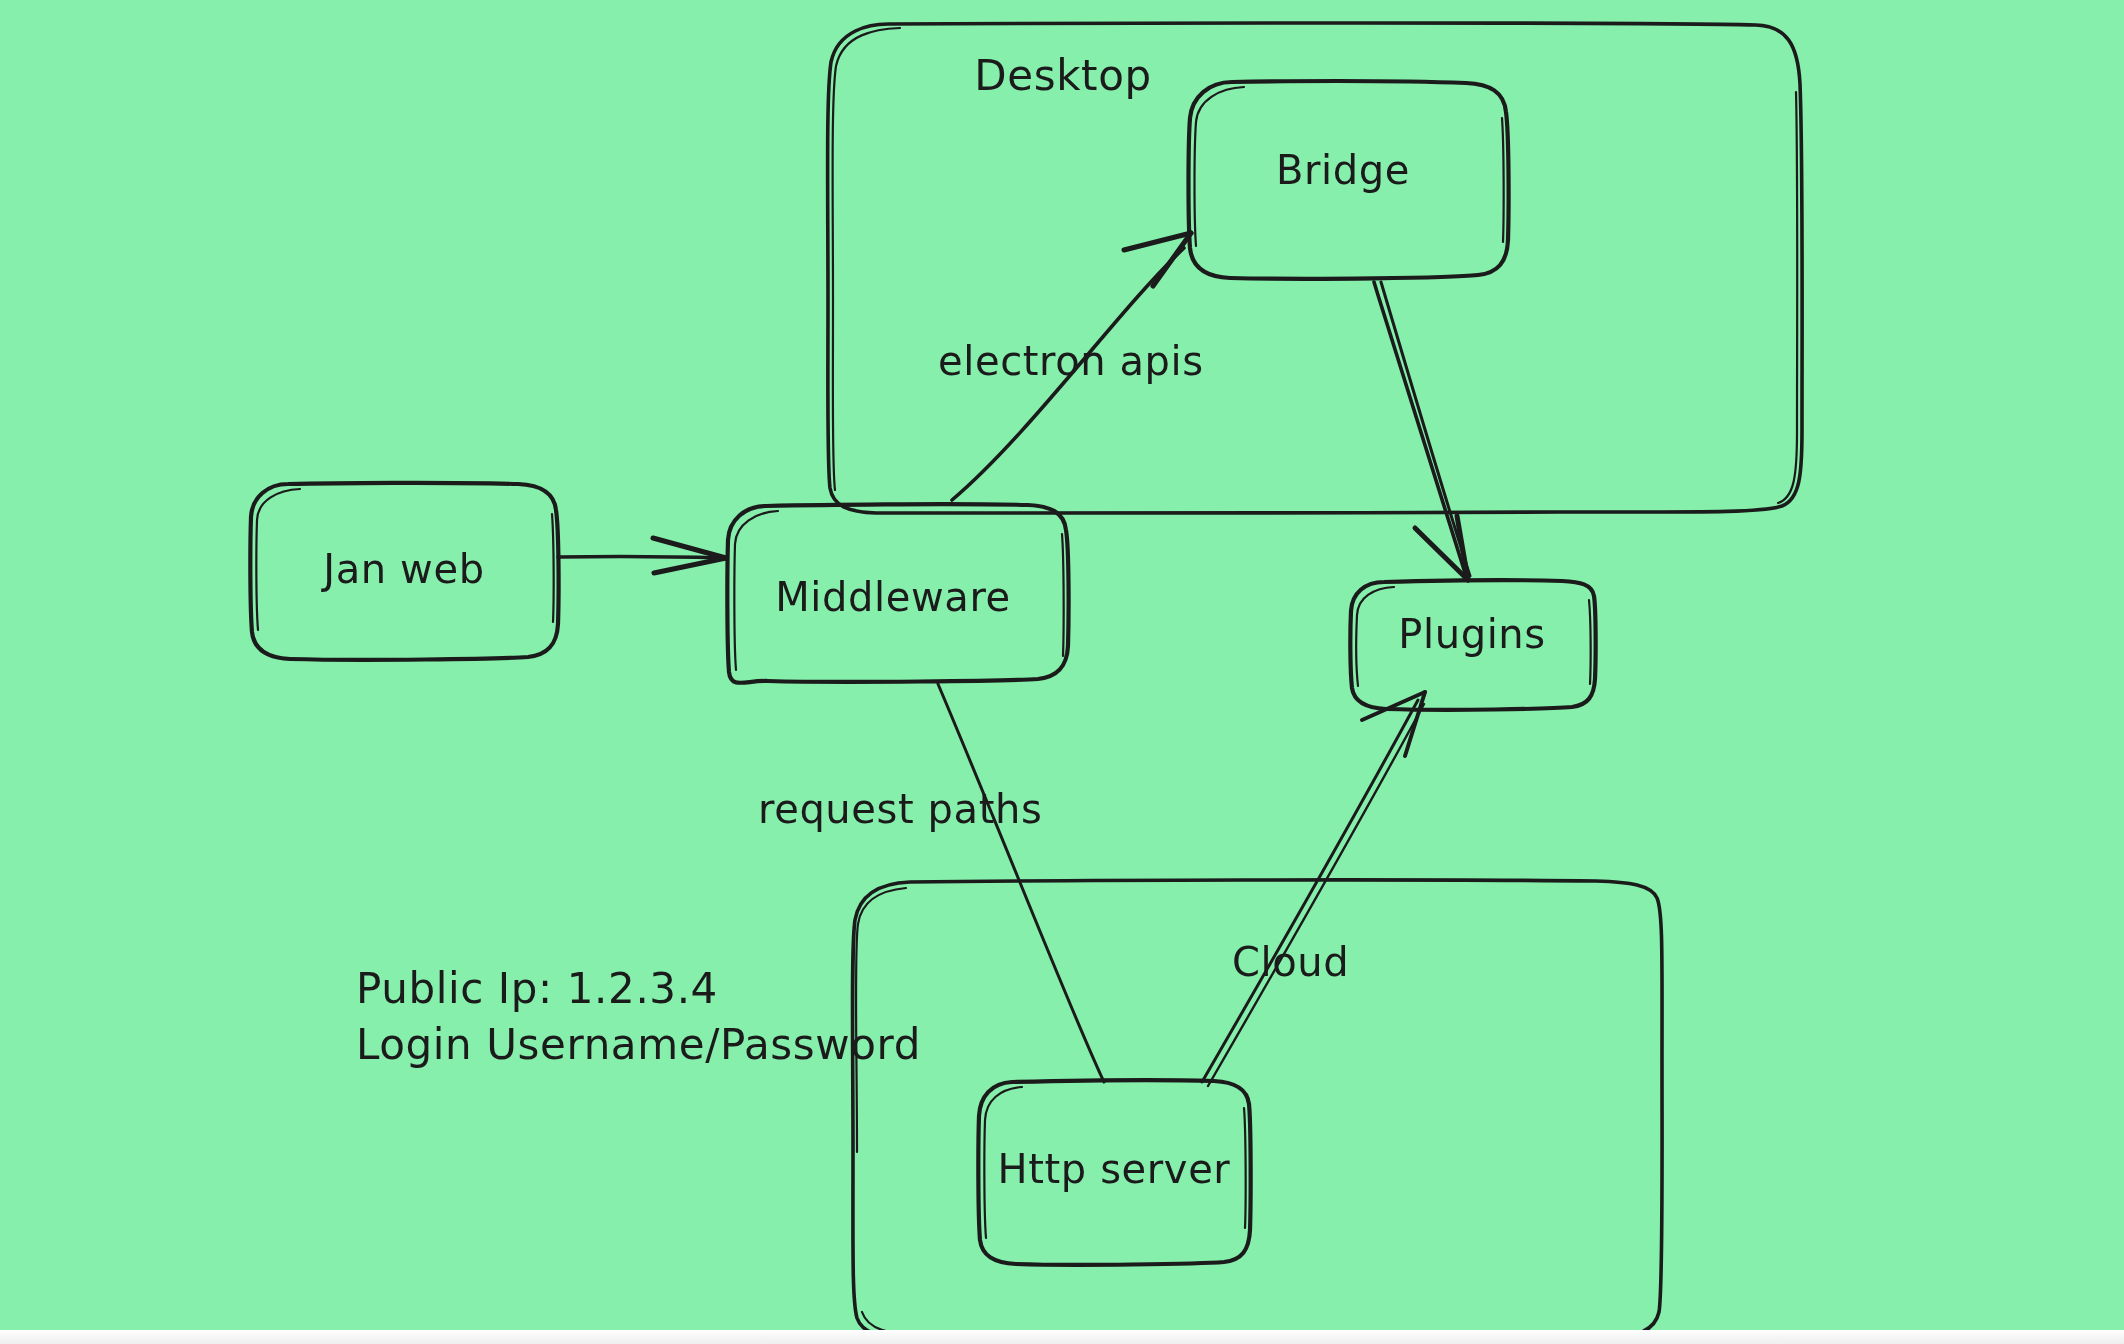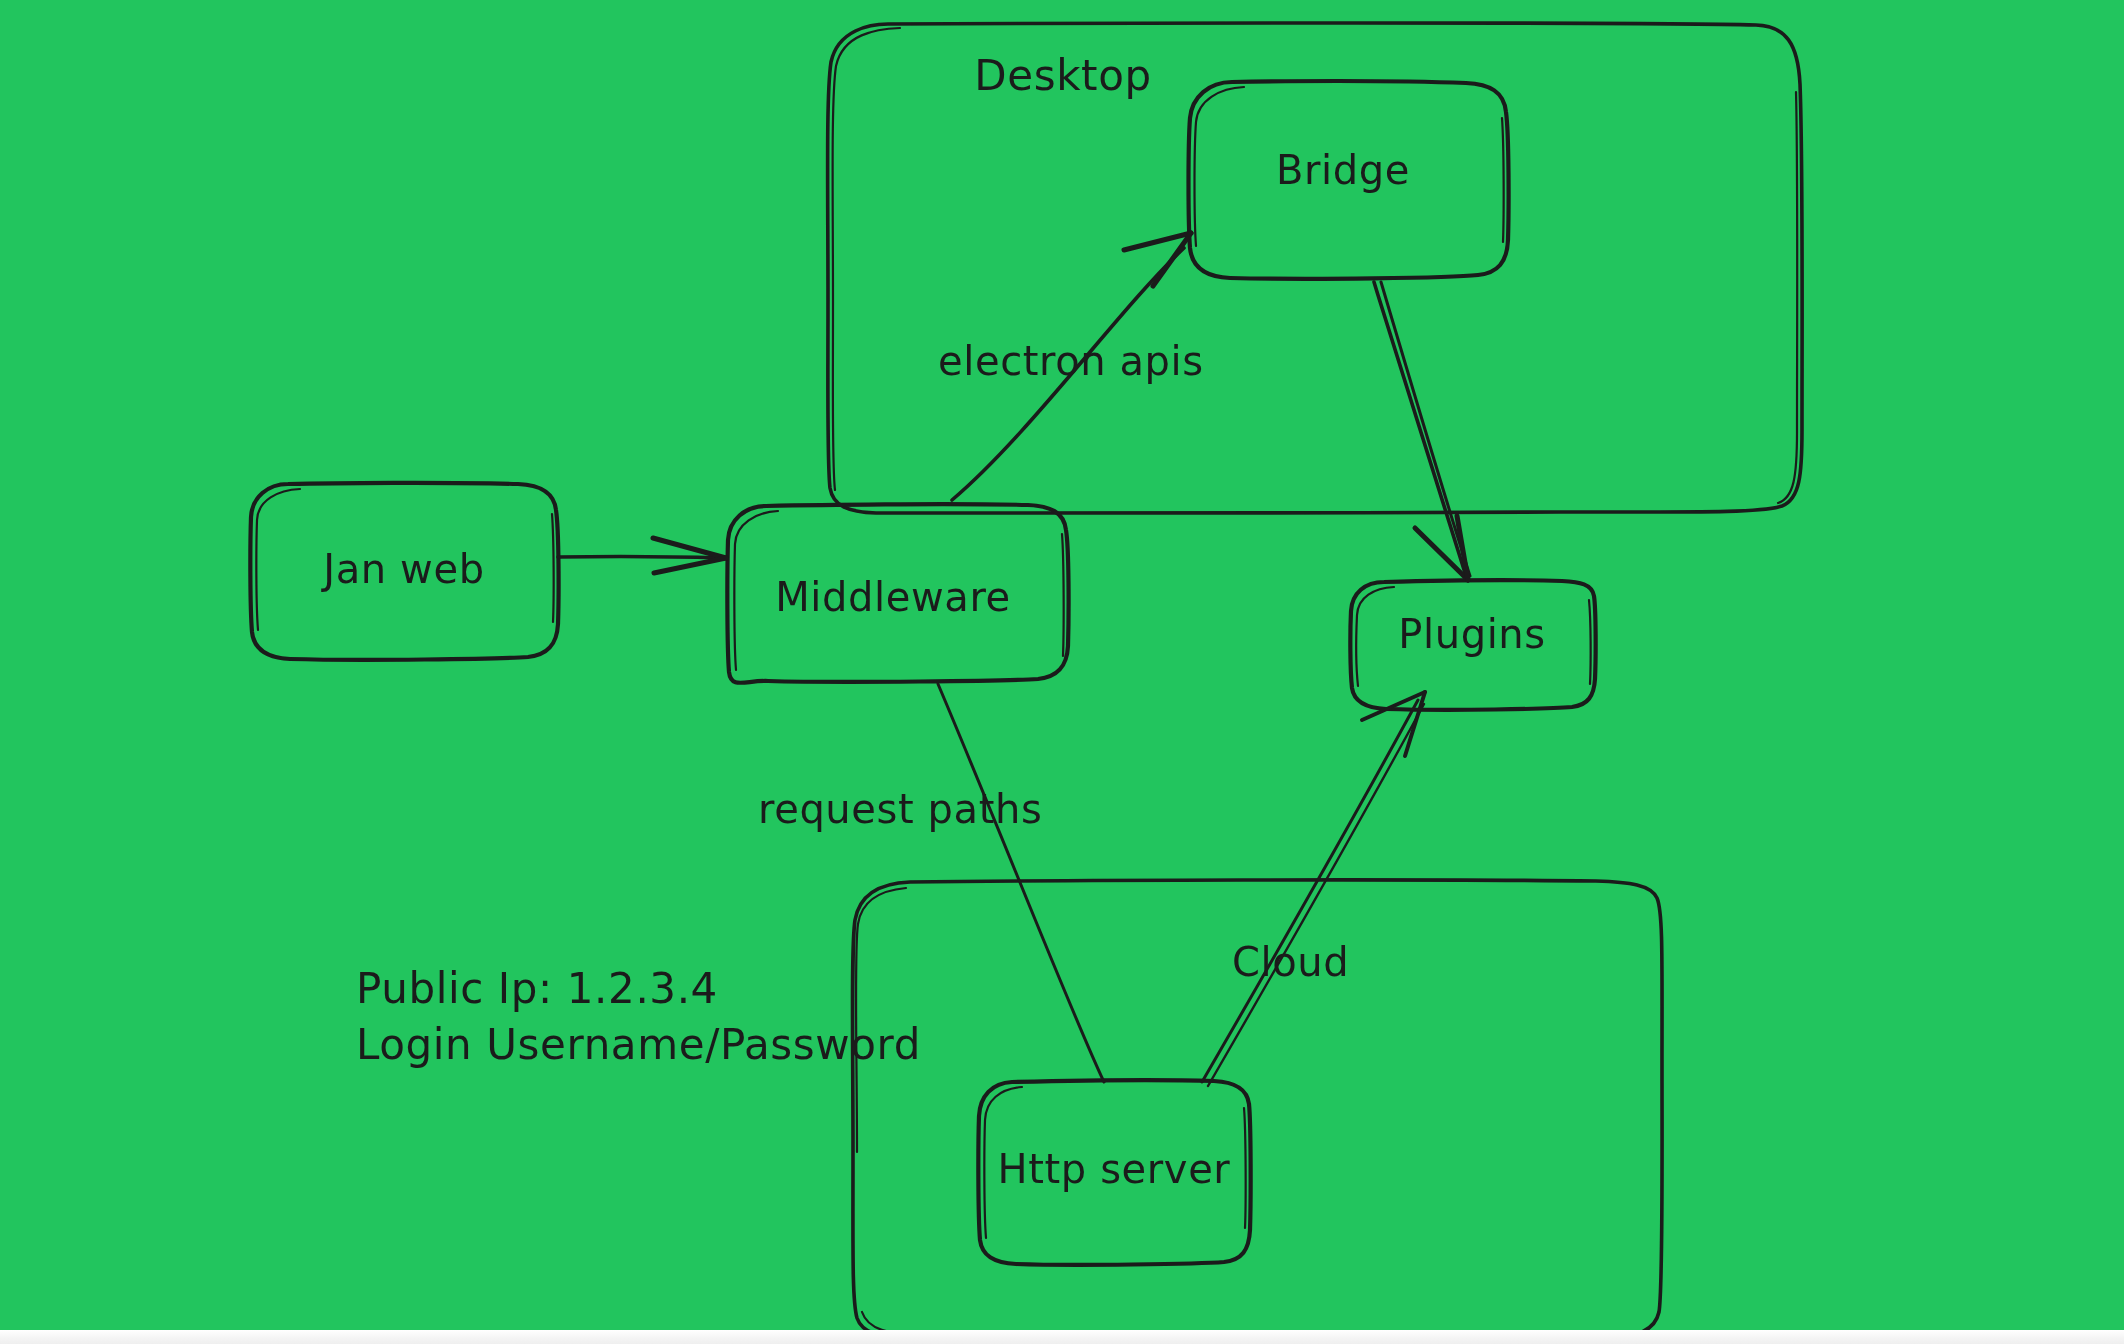--- a/index.html
+++ b/index.html
@@ -5,21 +5,21 @@
 <style>
   html, body {
     margin: 0;
     padding: 0;
     background: #ffffff;
   }
   #canvas-wrap {
     position: relative;
     width: 2124px;
     height: 1344px;
-    background: #22c55e;
+    background: #86efac;
     overflow: hidden;
     font-family: "DejaVu Sans", sans-serif;
   }
   #diagram-svg {
     position: absolute;
     left: 0;
     top: 0;
     width: 2124px;
     height: 1344px;
     display: block;

